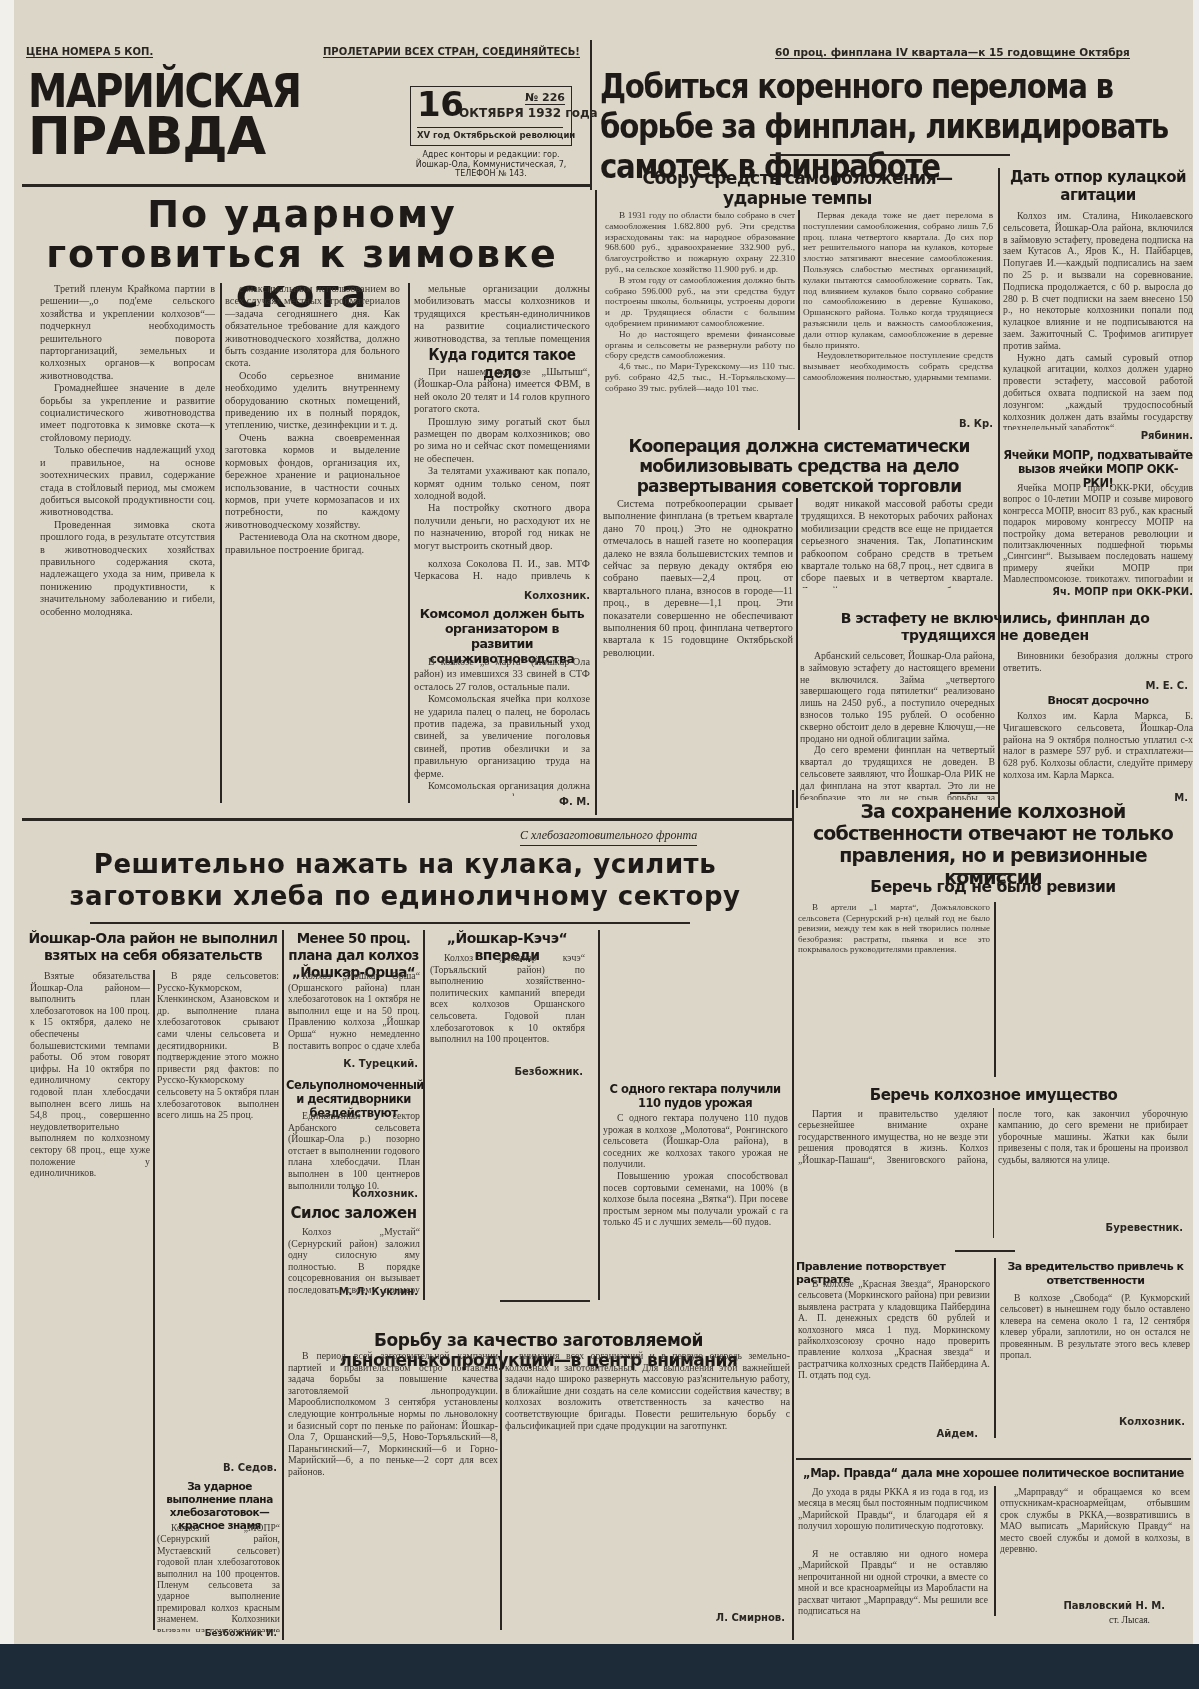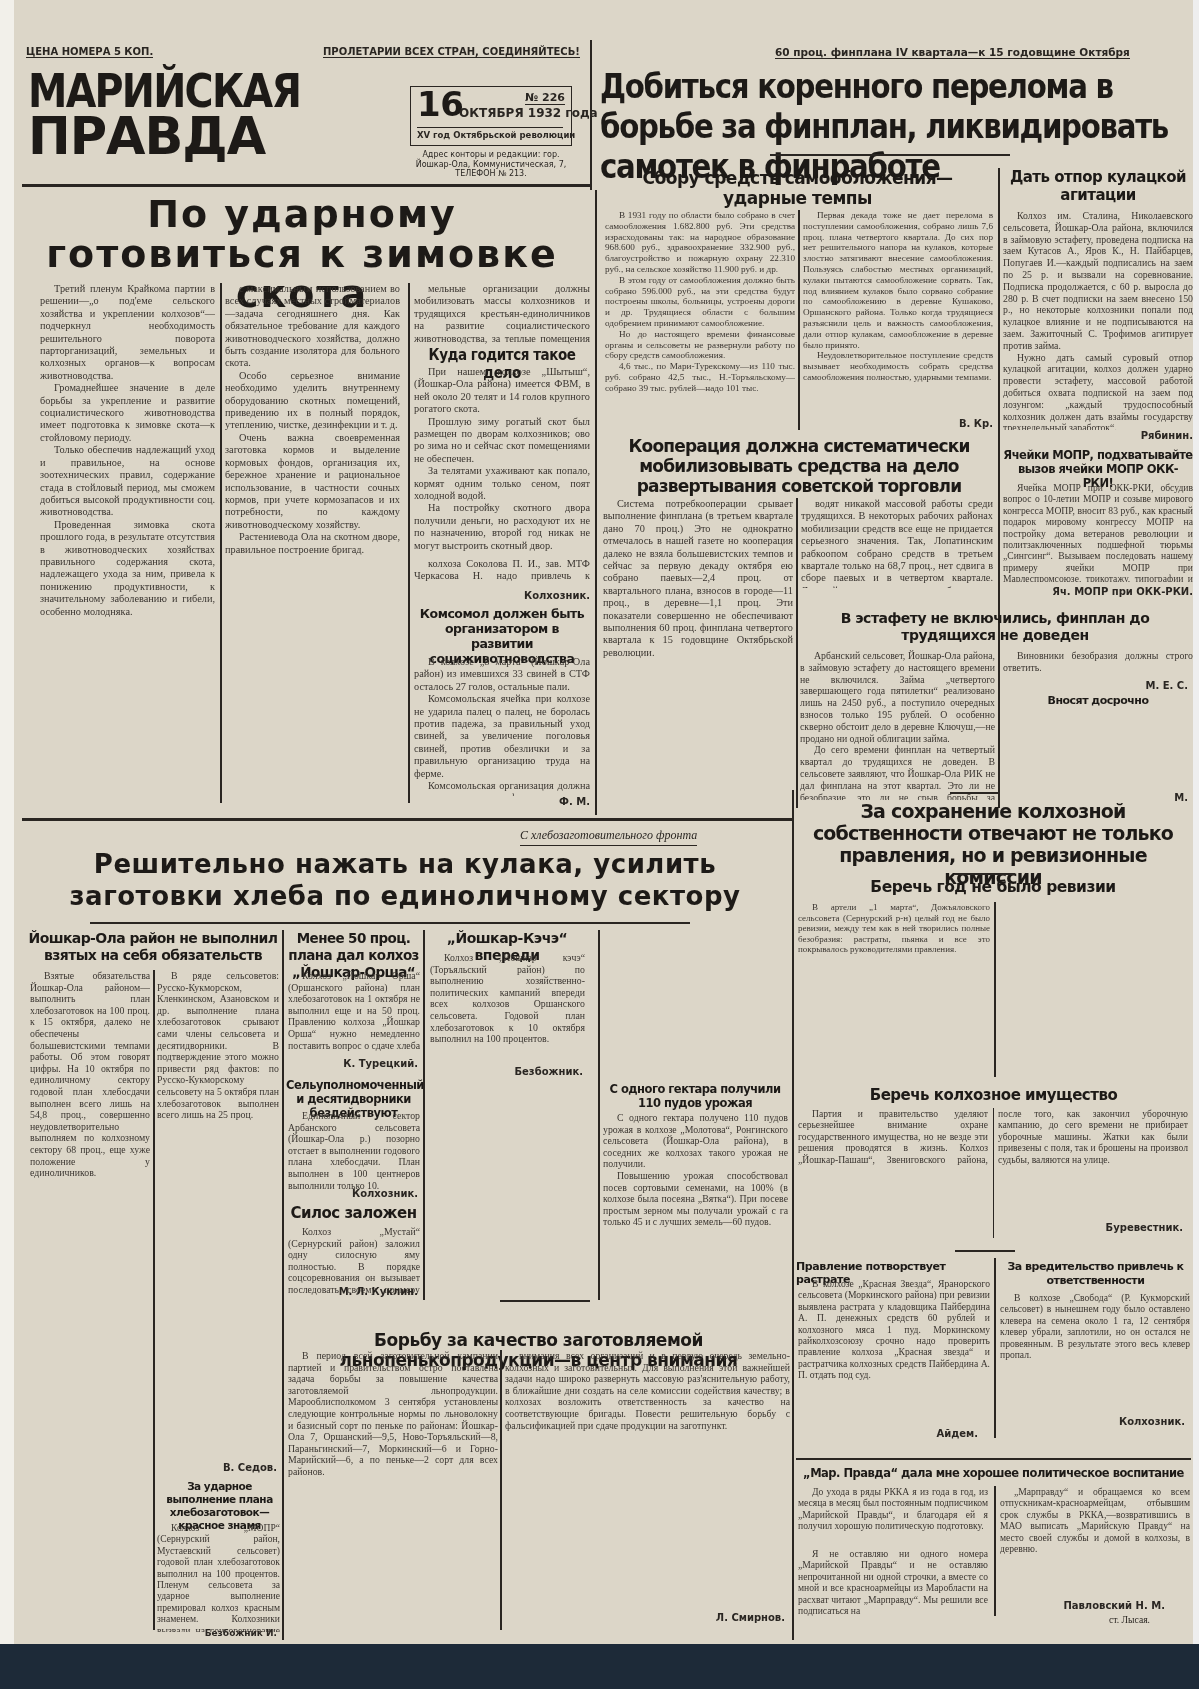--- a/index.html
+++ b/index.html
@@ -46,21 +46,21 @@
     <div class="hl" style="font-size:52px;line-height:48px;letter-spacing:-1px;transform:scaleX(0.98);transform-origin:left top;white-space:nowrap;">ПРАВДА</div>
   </div>
 
 
   <div class="abs" style="left:410px;top:86px;width:162px;height:60px;border:1.5px solid #2a2622;">
     <div class="abs hl" style="left:6px;top:0px;font-size:34px;line-height:34px;">16</div>
     <div class="abs sans underline" style="right:6px;top:4px;font-size:11px;font-weight:bold;">№ 226</div>
     <div class="abs sans" style="left:48px;top:19px;font-size:12px;font-weight:bold;white-space:nowrap;">ОКТЯБРЯ 1932 года</div>
     <div class="abs sans" style="left:6px;top:40px;font-size:8.5px;font-weight:bold;white-space:nowrap;border-top:1px solid #2a2622;padding-top:2px;width:146px;">XV год Октябрьской революции</div>
   </div>
-  <div class="abs sans center" style="left:410px;top:150px;width:162px;font-size:8px;line-height:9.5px;">Адрес конторы и редакции: гор. Йошкар-Ола, Коммунистическая, 7, ТЕЛЕФОН № 213.</div>
+  <div class="abs sans center" style="left:410px;top:150px;width:162px;font-size:8px;line-height:9.5px;">Адрес конторы и редакции: гор. Йошкар-Ола, Коммунистическая, 7, ТЕЛЕФОН № 143.</div>
 
   <div class="vrule" style="left:590px;top:40px;height:150px;"></div>
 
   <div class="abs sans underline" style="left:775px;top:46px;font-size:10.5px;font-weight:bold;">60 проц. финплана IV квартала—к 15 годовщине Октября</div>
   <div class="abs hl" style="left:600px;top:66px;width:600px;font-size:34px;line-height:40px;letter-spacing:-1.5px;transform:scaleX(0.86);transform-origin:left top;width:700px;">Добиться коренного перелома в борьбе за финплан, ликвидировать самотек в финработе</div>
   <div class="rule" style="left:770px;top:154px;width:240px;height:2px;"></div>
 
   <div class="rule" style="left:22px;top:184px;width:568px;height:3px;"></div>
 
   <div class="abs hl center" style="left:22px;top:194px;width:560px;font-size:38px;line-height:40px;letter-spacing:2px;">По ударному готовиться к зимовке скота</div>
@@ -146,20 +146,23 @@
   <div class="abs hl center" style="left:800px;top:610px;width:390px;font-size:14px;line-height:17px;">В эстафету не включились, финплан до трудящихся не доведен</div>
   <div class="abs body-text" style="left:800px;top:650px;width:195px;height:150px;font-size:9.8px;line-height:11.8px;">
     <p>Арбанский сельсовет, Йошкар-Ола района, в займовую эстафету до настоящего времени не включился. Займа „четвертого завершающего года пятилетки“ реализовано лишь на 2450 руб., а поступило очередных взносов только 195 рублей. О особенно скверно обстоит дело в деревне Ключуш,—не продано ни одной облигации займа.</p>
     <p>До сего времени финплан на четвертый квартал до трудящихся не доведен. В сельсовете заявляют, что Йошкар-Ола РИК не дал финплана на этот квартал. Это ли не безобразие, это ли не срыв борьбы за финплан?</p>
   </div>
   <div class="abs body-text" style="left:1003px;top:650px;width:190px;height:30px;font-size:9.8px;line-height:11.8px;">
       <p>Виновники безобразия должны строго ответить.</p>
     </div>
   <div class="abs sig" style="left:1003px;top:680px;width:185px;">М. Е. С.</div>
   <div class="abs hl center" style="left:1003px;top:694px;width:190px;font-size:11px;">Вносят досрочно</div>
+  <div class="abs body-text" style="left:1003px;top:710px;width:190px;height:84px;font-size:9.8px;line-height:11.8px;">
+      <p>Колхоз им. Карла Маркса, Б. Чигашевского сельсовета, Йошкар-Ола района на 9 октября полностью уплатил с-х налог в размере 597 руб. и страхплатежи—628 руб. Колхозы области, следуйте примеру колхоза им. Карла Маркса.</p>
+    </div>
   <div class="abs sig" style="left:1003px;top:792px;width:185px;">М.</div>
 
   <div class="rule" style="left:950px;top:792px;width:50px;height:1.5px;"></div>
   <div class="abs hl center" style="left:793px;top:800px;width:400px;font-size:19px;line-height:22px;letter-spacing:-0.8px;">За сохранение колхозной собственности отвечают не только правления, но и ревизионные комиссии</div>
   <div class="rule" style="left:955px;top:873px;width:60px;height:1.5px;"></div>
   <div class="abs hl center" style="left:793px;top:878px;width:400px;font-size:15.5px;">Беречь год не было ревизии</div>
   <div class="abs body-text" style="left:798px;top:902px;width:192px;height:180px;font-size:9px;line-height:10.6px;">
       <p>В артели „1 марта“, Дожъяловского сельсовета (Сернурский р-н) целый год не было ревизии, между тем как в ней творились полные безобразия: растраты, пьянка и все это покрывалось руководителями правления.</p>
     </div>
   <div class="vrule" style="left:994px;top:902px;height:175px;"></div>

